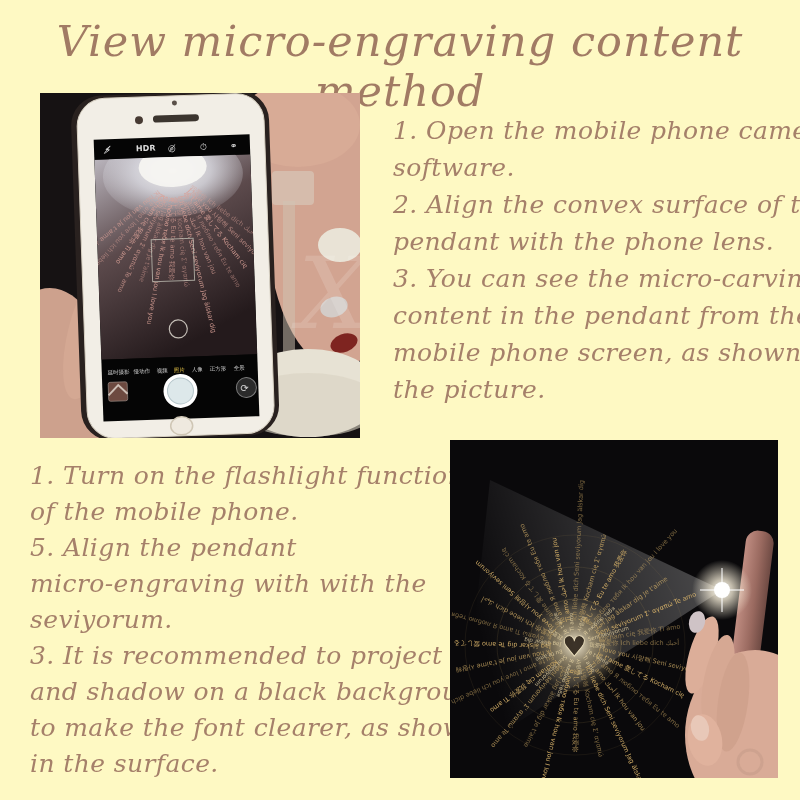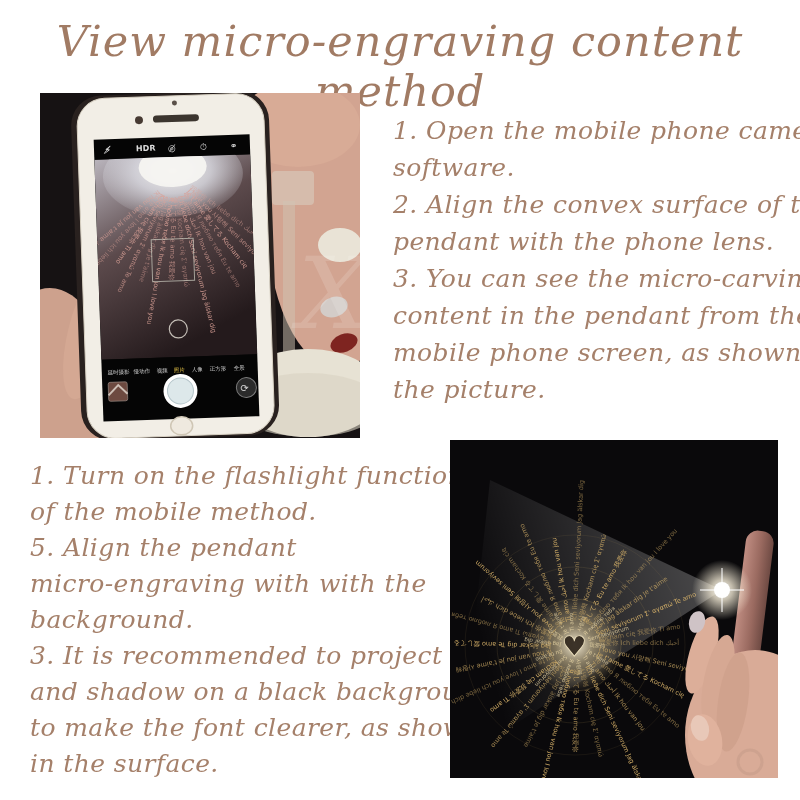--- a/index.html
+++ b/index.html
@@ -1,20 +1,20 @@
 <!DOCTYPE html>
 <html><head>
 <meta charset="utf-8">
 <style>
   * { margin:0; padding:0; box-sizing:border-box; }
   html,body { width:800px; height:800px; }
   body { font-family:"DejaVu Serif", serif; background:#f4ede2; }
   .canvas {
     position:relative; width:800px; height:800px;
-    background:#ffffff; overflow:hidden;
+    background:#fef9c3; overflow:hidden;
   }
   .page-title {
     position:absolute; top:16px; left:0; width:800px;
     text-align:center; font-size:43px; font-style:italic; font-weight:normal;
     color:#a17b64; letter-spacing:1px;
   }
   .photo { position:absolute; display:block; }
   .photo1 { left:40px; top:93px; }
   .photo2 { left:450px; top:440px; }
   .textblock {
@@ -140,24 +140,24 @@
     <div class="tline">2. Align the convex surface of the</div>
     <div class="tline">pendant with the phone lens.</div>
     <div class="tline">3. You can see the micro-carving</div>
     <div class="tline">content in the pendant from the</div>
     <div class="tline">mobile phone screen, as shown in</div>
     <div class="tline">the picture.</div>
   </div>
 
   <div class="textblock tb-flash">
     <div class="tline">1. Turn on the flashlight function</div>
-    <div class="tline">of the mobile method.</div>
+    <div class="tline">of the mobile phone.</div>
     <div class="tline">5. Align the pendant</div>
     <div class="tline">micro-engraving with with the</div>
-    <div class="tline">background.</div>
+    <div class="tline">seviyorum.</div>
     <div class="tline">3. It is recommended to project light</div>
     <div class="tline">and shadow on a black background</div>
     <div class="tline">to make the font clearer, as shown</div>
     <div class="tline">in the surface.</div>
   </div>
 
   <svg class="photo photo2" width="328" height="338" viewBox="0 0 328 338">
     <defs>
       <radialGradient id="goldGlow" cx="50%" cy="50%" r="50%">
         <stop offset="0%" stop-color="#fdf6e2" stop-opacity="0.95"></stop>

